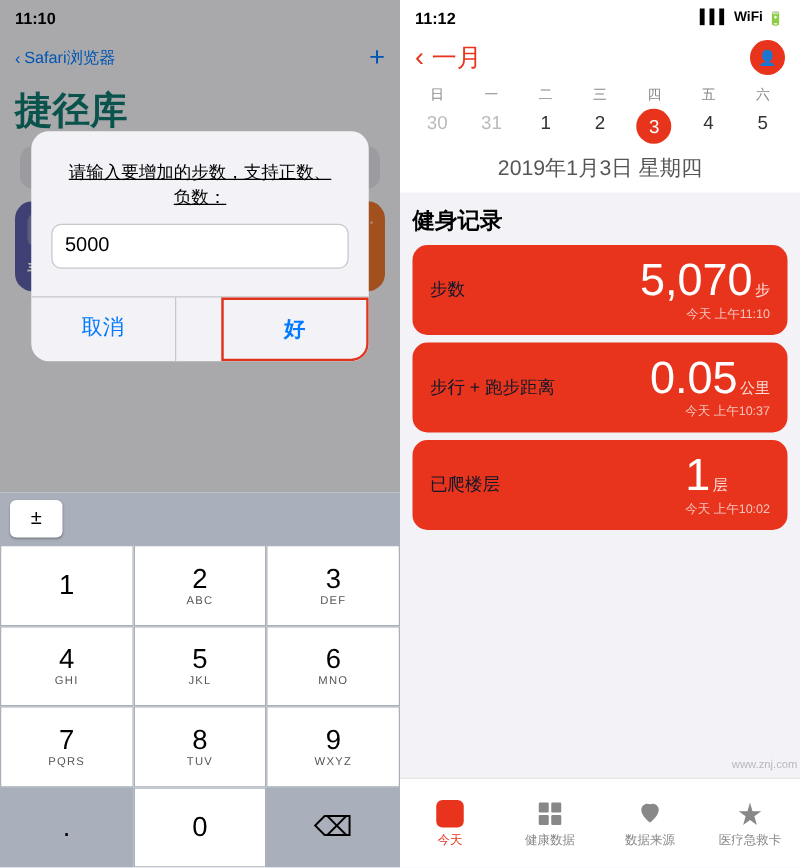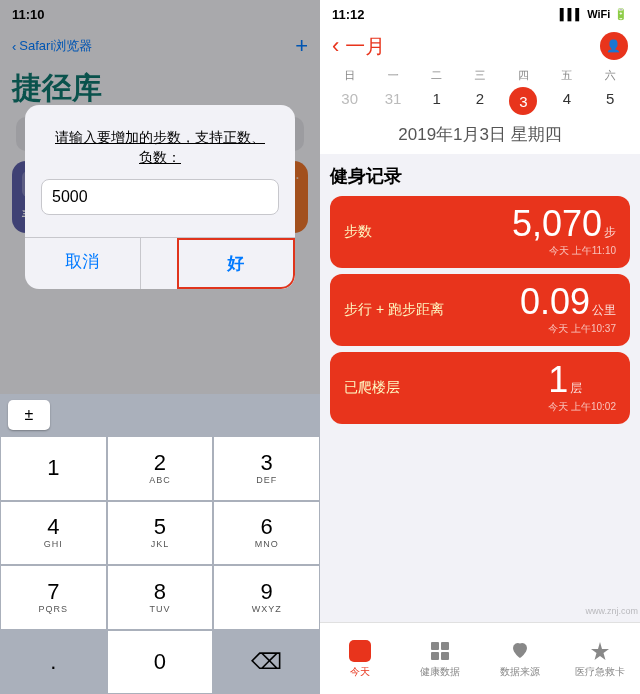--- a/index.html
+++ b/index.html
@@ -398,21 +398,21 @@
       background: #e8341c;
       border-radius: 12px;
       padding: 10px 14px;
       margin-bottom: 6px;
       display: flex;
       align-items: center;
       justify-content: space-between;
     }
 
     .health-card-label {
-      color: #fef9c3;
+      color: #0f172a;
       font-size: 14px;
       font-weight: 500;
     }
 
     .health-card-value-area {
       text-align: right;
     }
 
     .health-card-value {
       color: #fff;
@@ -666,21 +666,21 @@
           <span class="health-card-unit">步</span>
         </div>
         <div class="health-card-time">今天 上午11:10</div>
       </div>
     </div>
 
     <div class="health-card">
       <div class="health-card-label">步行 + 跑步距离</div>
       <div class="health-card-value-area">
         <div style="display:flex; align-items:baseline; gap:2px;">
-          <span class="health-card-value large">0.09</span>
+          <span class="health-card-value large">0.05</span>
           <span class="health-card-unit">公里</span>
         </div>
         <div class="health-card-time">今天 上午10:37</div>
       </div>
     </div>
 
     <div class="health-card">
       <div class="health-card-label">已爬楼层</div>
       <div class="health-card-value-area">
         <div style="display:flex; align-items:baseline; gap:2px;">

